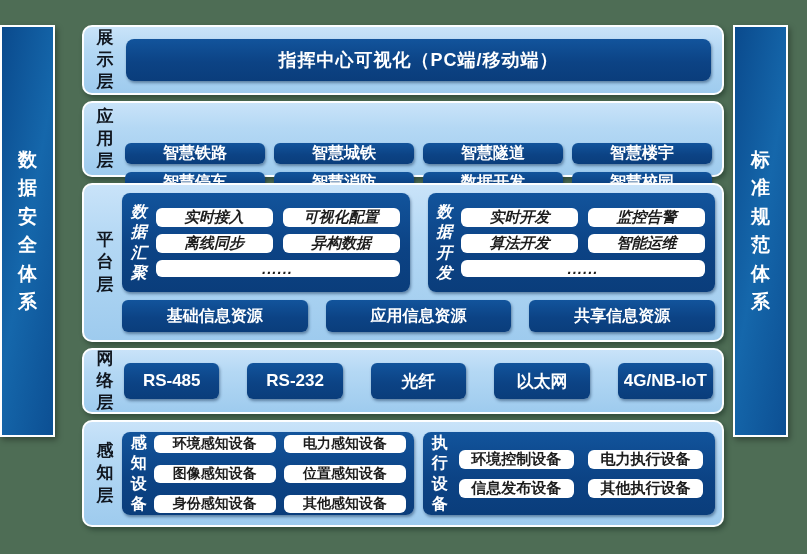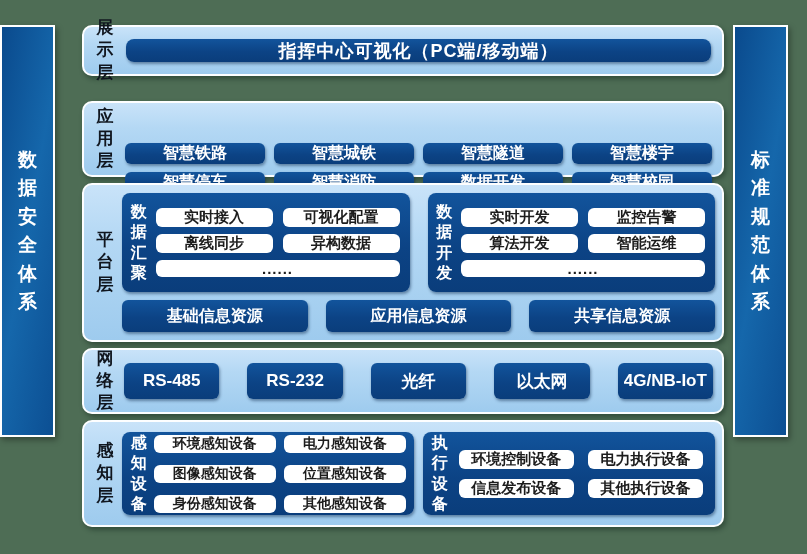--- a/index.html
+++ b/index.html
@@ -35,32 +35,32 @@
   .stack{width:1.15em;line-height:1.3;text-align:center;word-break:break-all;}
   .layer-content{flex:1;display:flex;box-sizing:border-box;}
   
   .dark{
     background:linear-gradient(180deg,#12549c 0%,#0c4385 55%,#0a3d7b 100%);
     color:#ffffff;font-weight:bold;border-radius:6px;
     display:flex;align-items:center;justify-content:center;
     box-shadow:1px 2px 3px rgba(8,35,70,.45);
   }
   
-  #layer-display{top:25px;height:51px;}
+  #layer-display{top:25px;height:70px;}
   .title-bar{flex:1;margin:7px 4px;font-size:18px;border-radius:8px;letter-spacing:1px;}
   
   #layer-application{top:101px;height:76px;}
   #layer-application .layer-content{
     display:grid;grid-template-columns:repeat(4,1fr);gap:8px 9px;padding:7px 3px;margin-top:28px;
   }
   .app-item{font-size:16px;}
   
   #layer-platform{top:183px;height:159px;}
   #layer-platform .layer-content{flex-direction:column;gap:8px;padding:3px 0;}
-  .groups-row{display:flex;gap:18px;flex:1;}
+  .groups-row{display:flex;gap:18px;flex:1;font-style:italic;}
   .panel{flex:1;display:flex;padding:8px 10px 8px 8px;gap:8px;border-radius:8px;}
   .panel-label{display:flex;align-items:center;justify-content:center;color:#fff;}
   .panel-label .stack{font-size:16px;width:1.1em;line-height:1.28;}
   .panel-grid{flex:1;display:grid;grid-template-columns:1fr 1fr;gap:7px 10px;}
   .pill{
     background:#ffffff;color:#1d1d1d;border-radius:6px;
     display:flex;align-items:center;justify-content:center;
     font-size:15px;font-weight:600;
   }
   .pill-wide{grid-column:1 / -1;letter-spacing:1px;font-weight:bold;}

